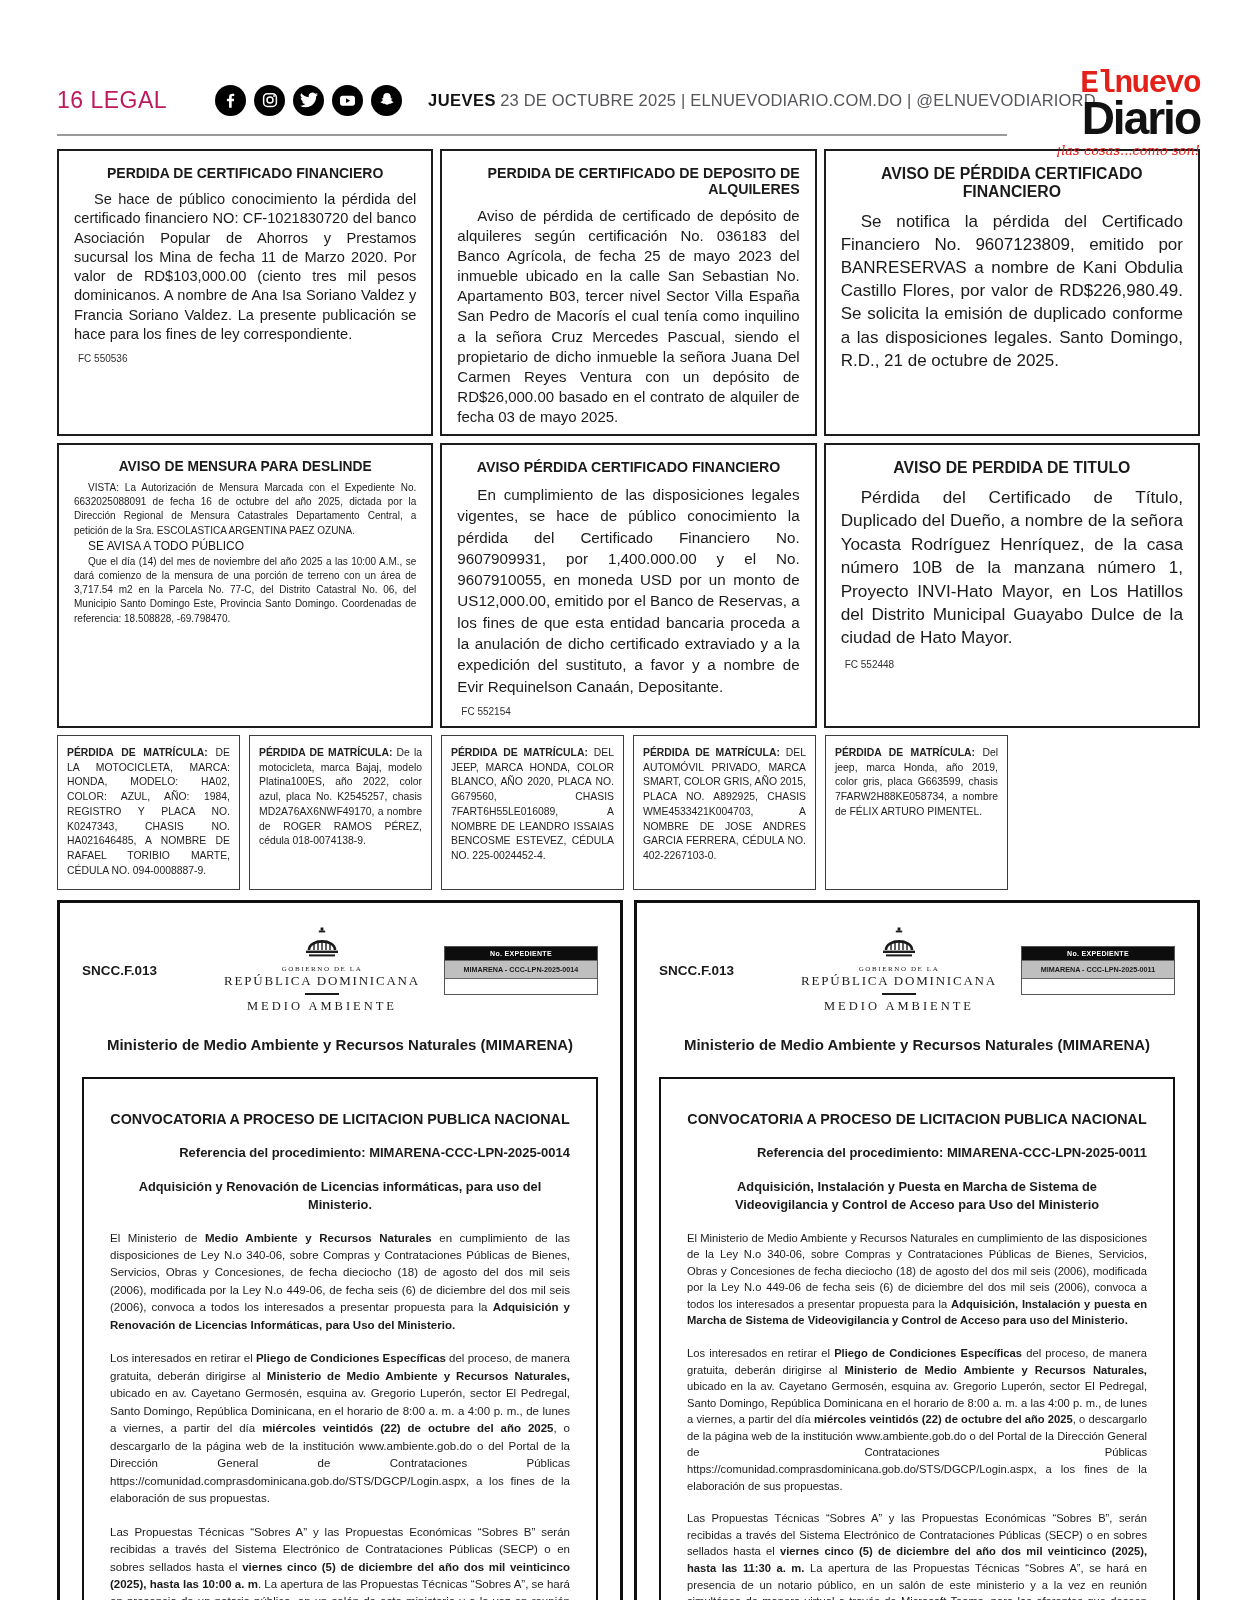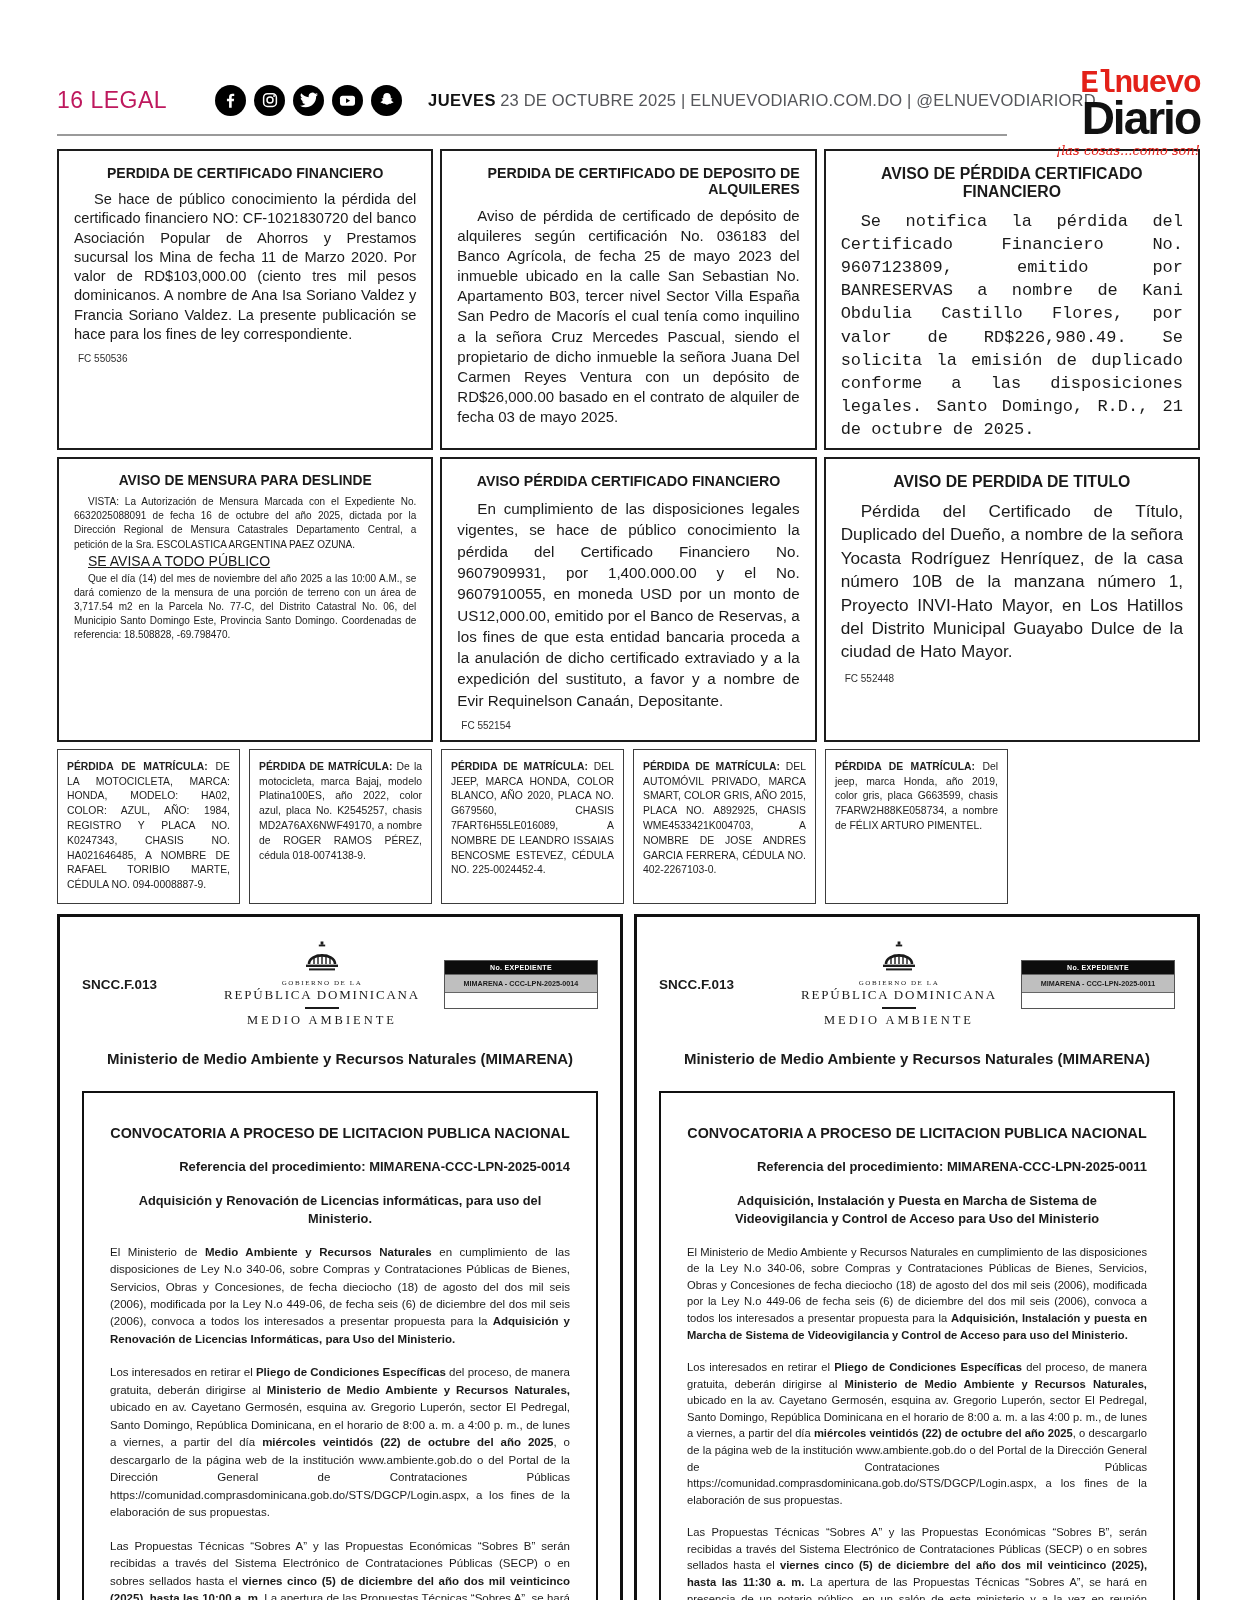--- a/index.html
+++ b/index.html
@@ -32,24 +32,24 @@
   .notice{border:2px solid #1c1c1c;padding:9px 15px 7px;background:#fff;}
   .n-title{text-align:center;font-weight:700;margin:5px 0 9px;}
   .n-body{text-align:justify;text-indent:20px;}
   .n-code{font-size:10px;color:#2e2e2e;margin:9px 0 2px 4px;}
 
   .box-a .n-title{font-size:14px;}
   .box-a .n-body{font-size:14.6px;line-height:1.32;}
   .box-b .n-title{font-size:14.2px;text-align:right;}
   .box-b .n-body{font-size:15px;line-height:1.34;}
   .box-c .n-title{font-size:15.8px;}
-  .box-c .n-body{font-size:17px;line-height:1.36;font-family:Liberation Mono, monospace;}
+  .box-c .n-body{font-size:17px;line-height:1.36;}
   .box-d .n-title{font-size:13.8px;margin-bottom:7px;}
   .box-d .n-body{font-size:10px;line-height:1.42;text-indent:14px;margin:0;}
-  .box-d .n-caps{font-size:14px;line-height:1.42;text-indent:14px;text-decoration:underline;}
+  .box-d .n-caps{font-size:12px;line-height:1.42;text-indent:14px;}
   .sig{ text-align:center;margin-top:8px;}
   .sig .sig-name{font-weight:700;font-size:12.8px;}
   .sig .sig-line{font-size:9.6px;line-height:1.45;}
   .box-e .n-title{font-size:14.2px;}
   .box-e .n-body{font-size:15.2px;line-height:1.4;}
   .box-f .n-title{font-size:15.8px;}
   .box-f .n-body{font-size:17.2px;line-height:1.36;}
 
   .row3{display:grid;grid-template-columns:repeat(6,1fr);gap:9px;margin-top:7px;}
   .mat-box{border:1.5px solid #3c3c3c;padding:10px 9px;font-size:10.4px;line-height:1.42;text-align:justify;color:#222;}

